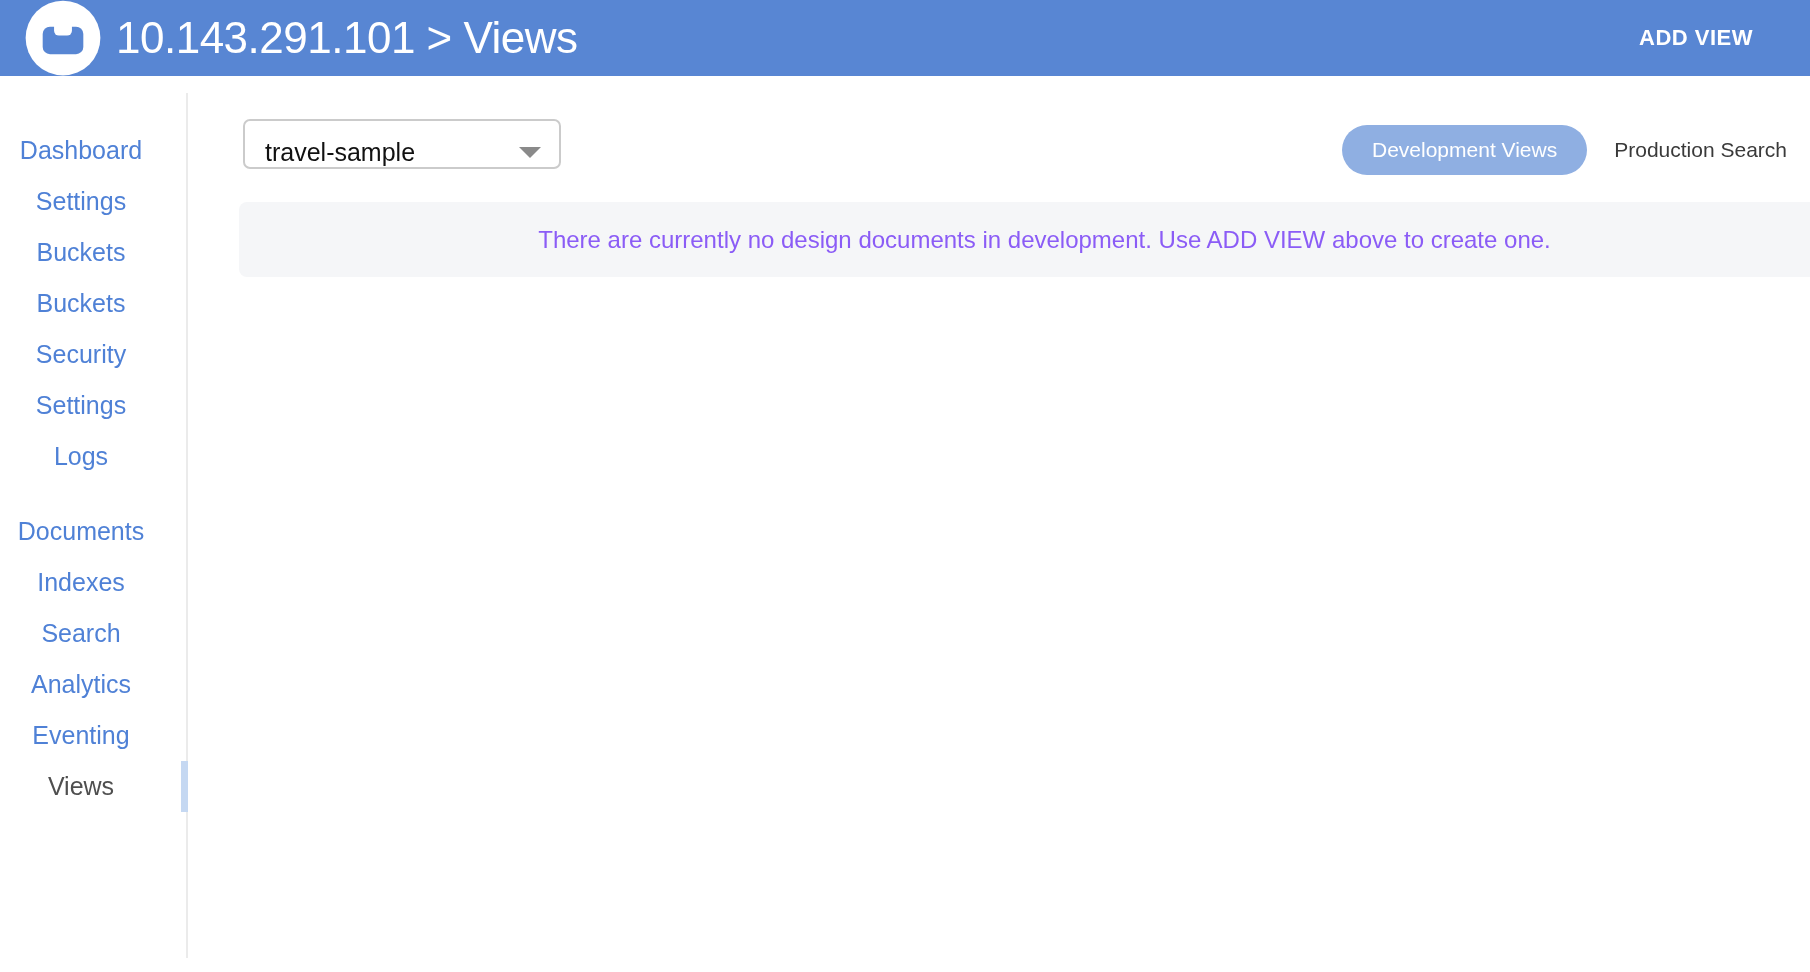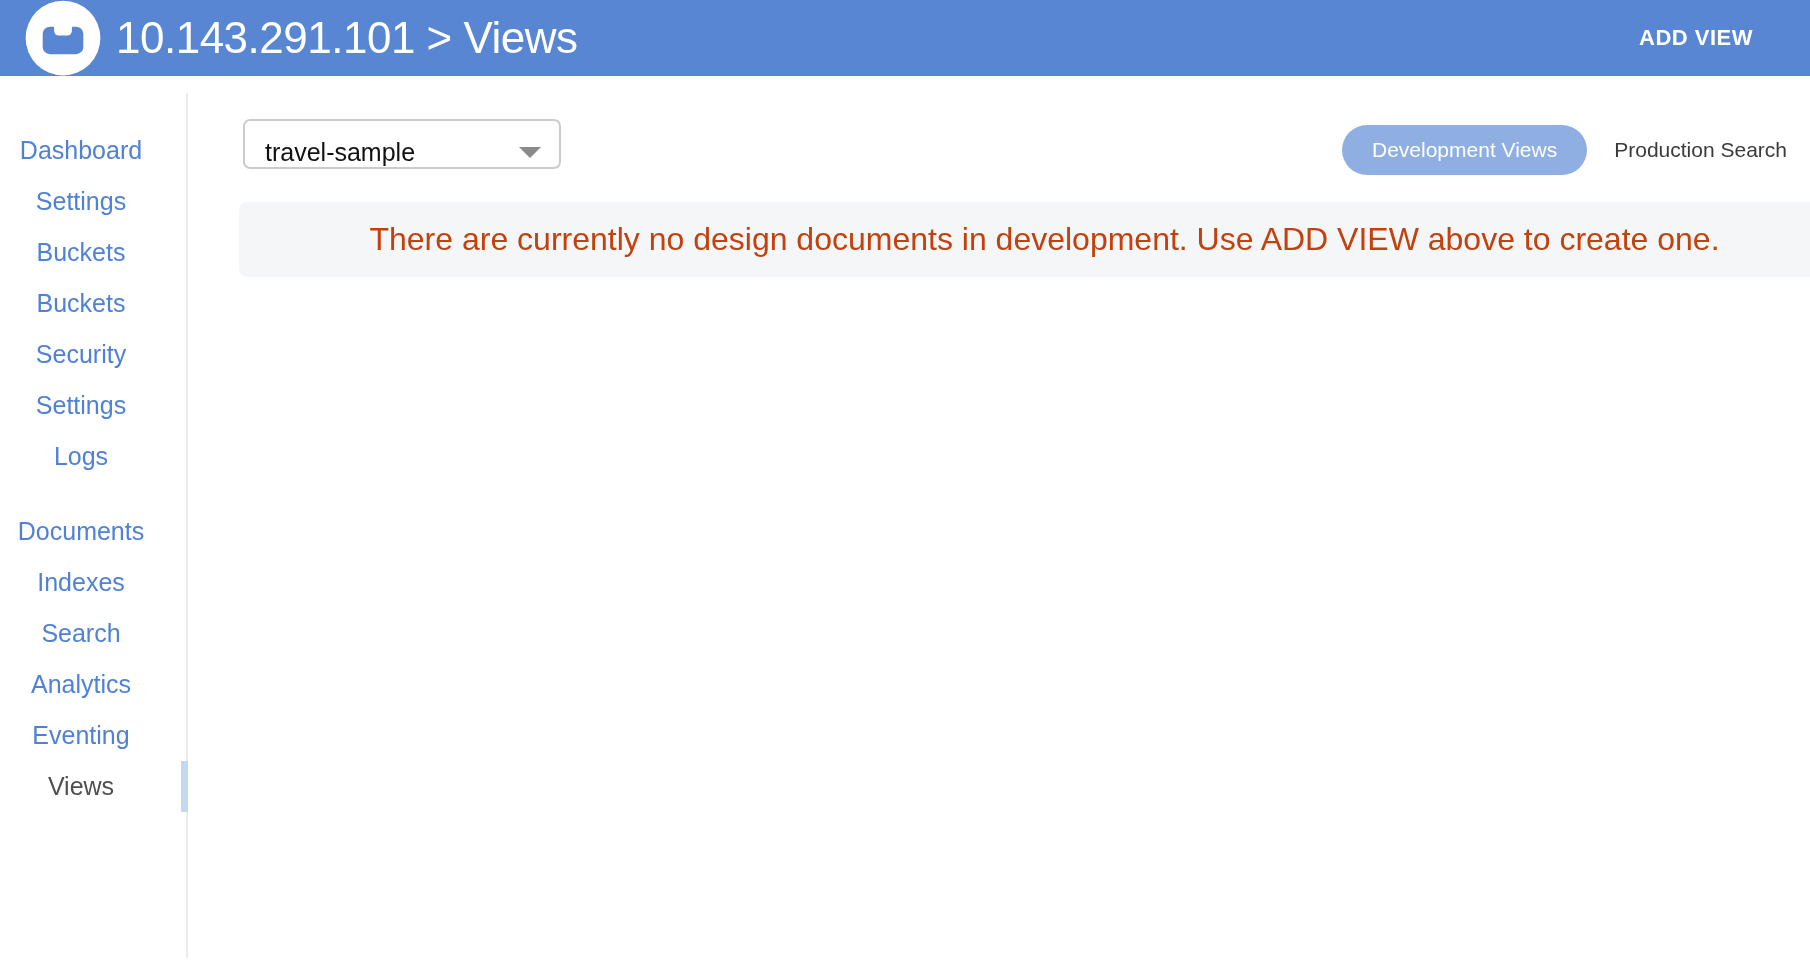--- a/index.html
+++ b/index.html
@@ -142,22 +142,22 @@
     position: absolute;
     left: 49px; top: 109px; right: -40px;
     height: 75px;
     background: var(--notice-bg, #f5f6f8);
     border-radius: 8px;
     display: flex;
     align-items: center;
     justify-content: center;
   }
   .notice-text {
-    font-size: 32px;
-    color: #c2410c;
+    font-size: 24px;
+    color: #8b5cf6;
     white-space: nowrap;
   }
 </style>
 </head>
 <body>
 
 <header class="app-header">
   <span class="logo">
     <svg viewBox="0 0 96 96" width="78" height="78" aria-hidden="true">
       <circle cx="48" cy="48" r="46" fill="#ffffff"></circle>

